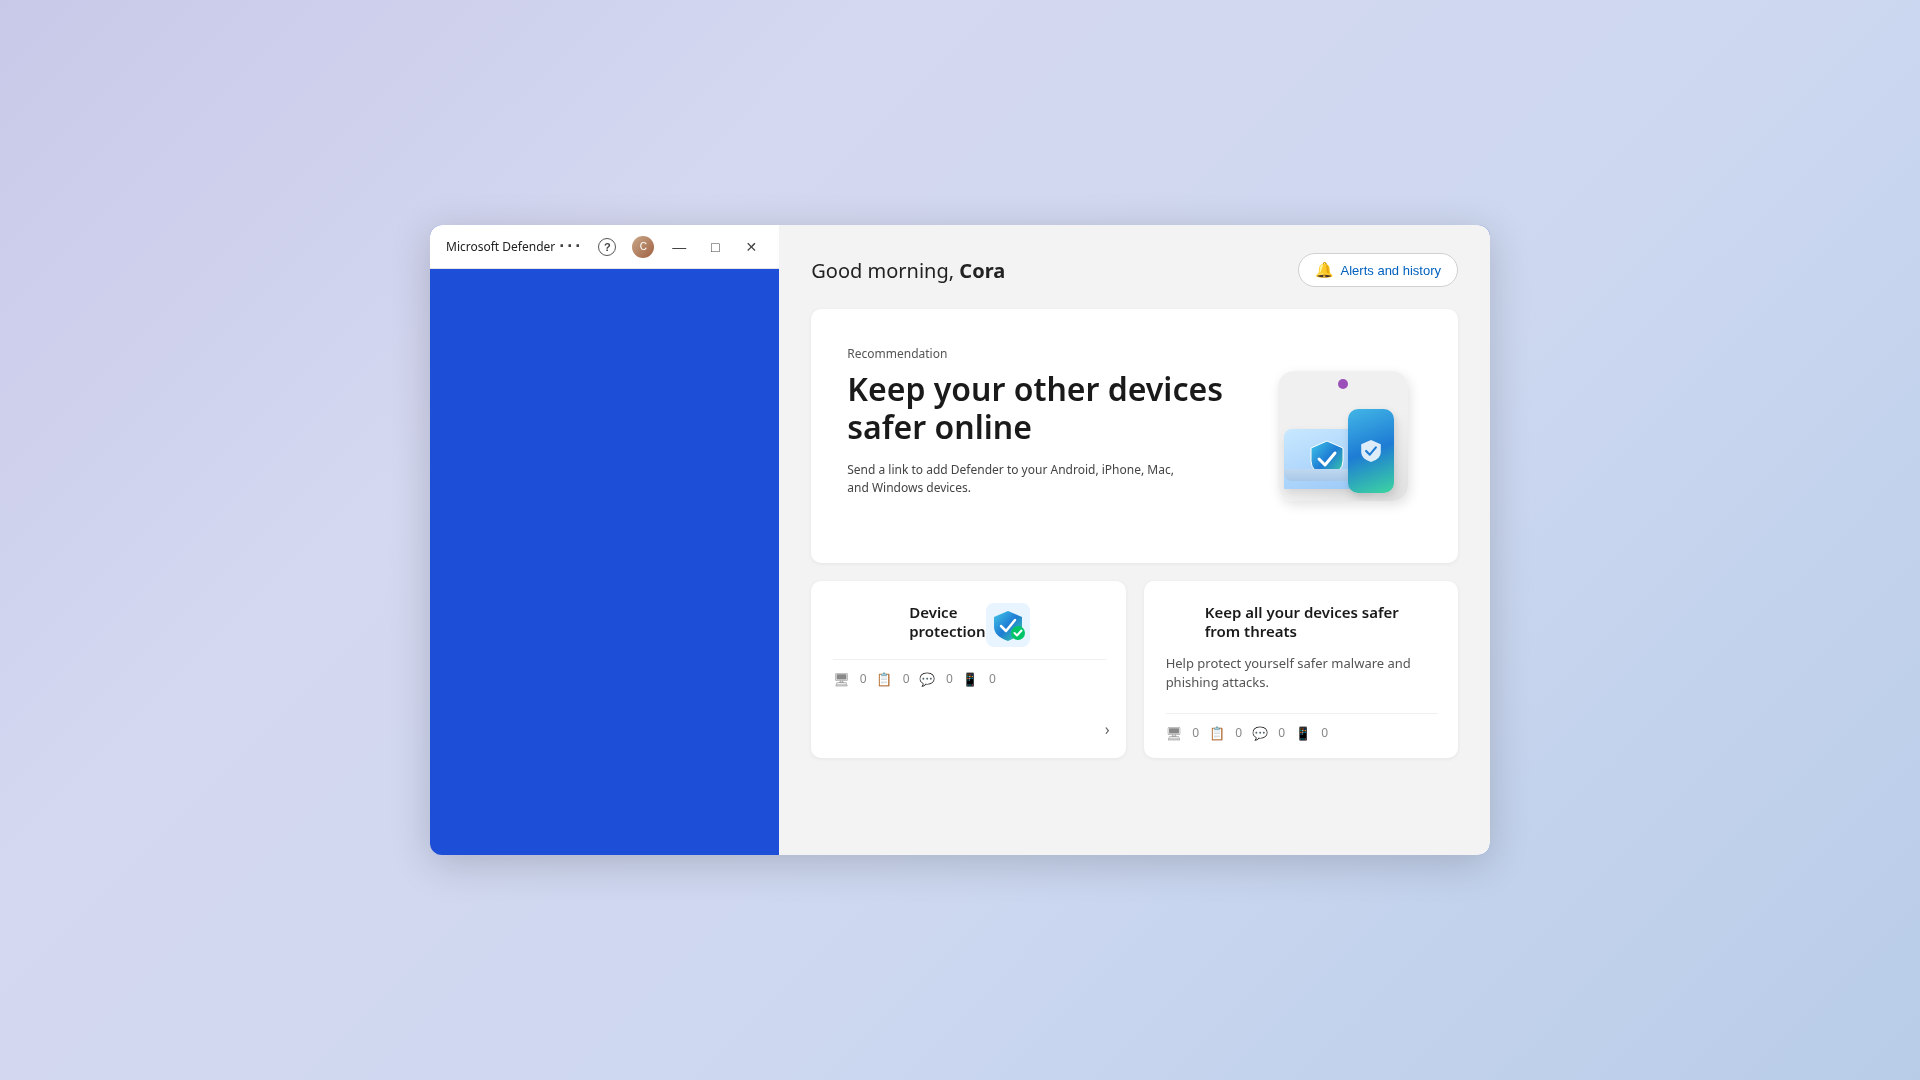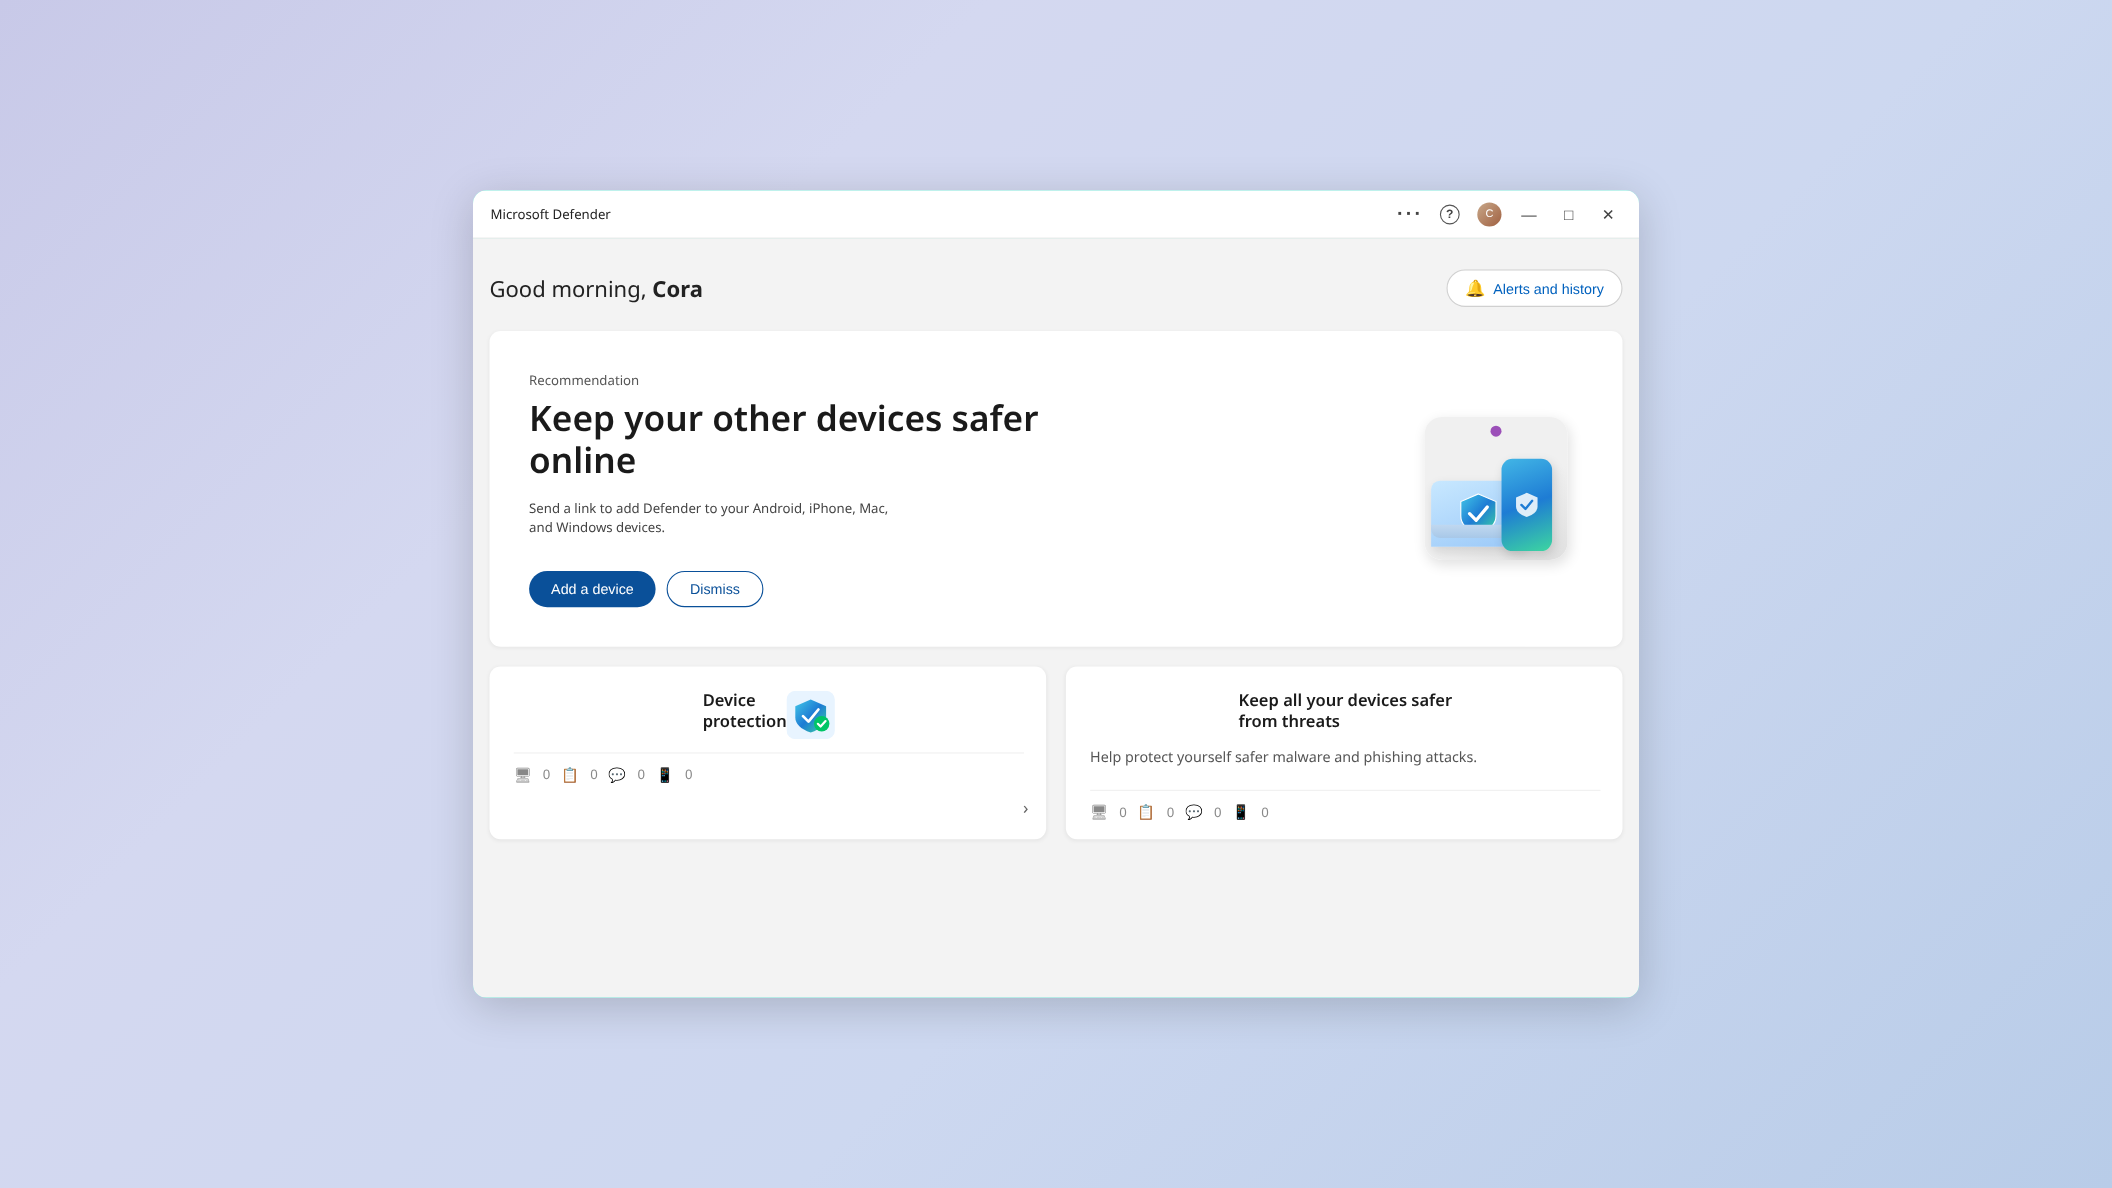--- a/index.html
+++ b/index.html
@@ -9,26 +9,26 @@
       height: 1080px;
       background: linear-gradient(135deg, #c8c9e8 0%, #d4d8f0 30%, #cdd8f0 60%, #b8cce8 100%);
       display: flex;
       align-items: center;
       justify-content: center;
       font-family: 'Segoe UI', system-ui, sans-serif;
     }
 
     .window {
       width: 1060px;
-      height: 734px;
-      background: #5eead4;
+      height: 630px;
+      background: #1d4ed8;
       border-radius: 12px;
       box-shadow: 0 8px 40px rgba(0,0,0,0.18);
       display: flex;
-      flex-direction: column;
+      flex-direction: row;
       overflow: hidden;
     }
 
     
     .titlebar {
       height: 44px;
       background: #ffffff;
       display: flex;
       align-items: center;
       padding: 0 12px 0 16px;
@@ -58,21 +58,21 @@
       display: flex;
       align-items: center;
       justify-content: center;
       font-size: 14px;
       color: #444;
     }
 
     
     .main-content {
       flex: 1;
-      padding: 28px 15px;
+      padding: 28px 32px;
       overflow-y: auto;
       background: #f3f3f3;
     }
 
     
     .header-row {
       display: flex;
       align-items: center;
       justify-content: space-between;
       margin-bottom: 22px;
@@ -360,24 +360,20 @@
         <span>Alerts and history</span>
       </button>
     </div>
 
     <div class="rec-card">
       <div class="rec-content">
         <div class="rec-label">Recommendation</div>
         <div class="rec-title">Keep your other devices safer online</div>
         <div class="rec-desc">
           Send a link to add Defender to your Android, iPhone, Mac,<br>and Windows devices.
-        </div>
-        <div class="rec-actions">
-          <button class="btn-primary">Add a device</button>
-          <button class="btn-secondary">Dismiss</button>
         </div>
       </div>
 
       <div class="rec-illustration">
         <div class="illus-outer">
 
           <div class="pin-dot"></div>
 
           <div class="illus-laptop" style="position:absolute;left:6px;bottom:12px;">
             <svg class="shield-svg" viewBox="0 0 36 40">

